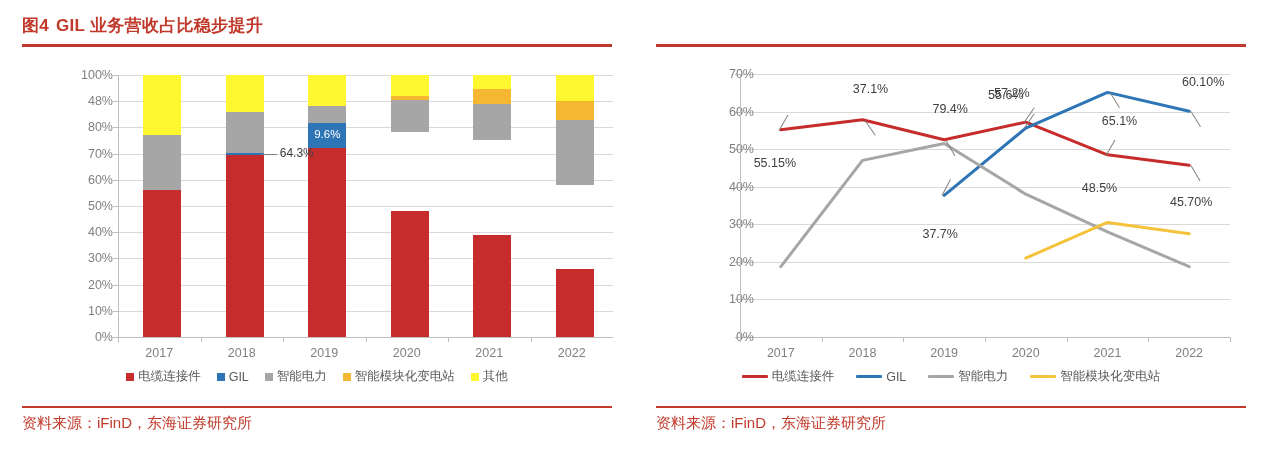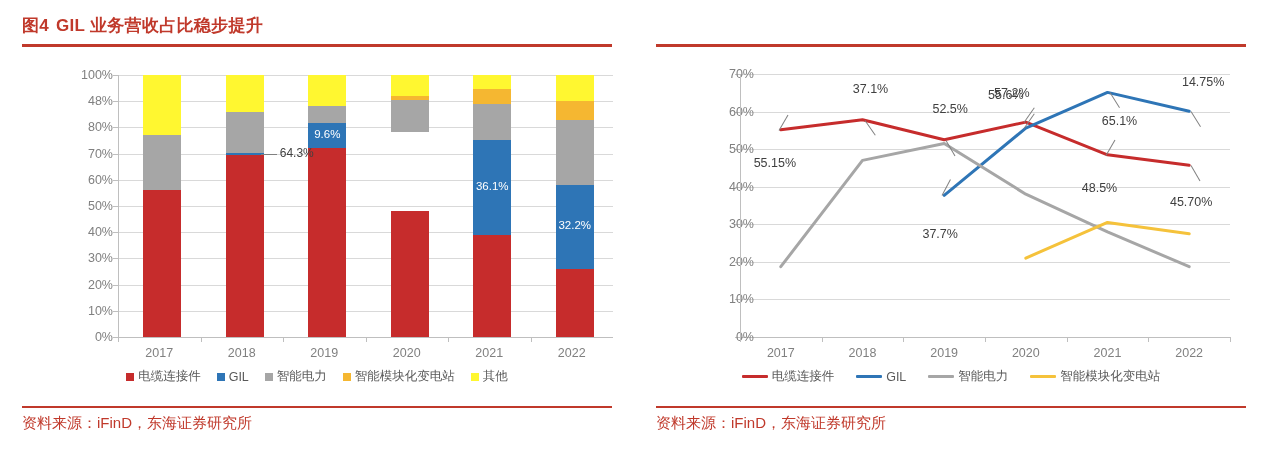--- a/index.html
+++ b/index.html
@@ -159,32 +159,26 @@
             <div class="seg" style="top: 0px; height: 31.44px; background: rgb(255, 247, 48);"></div>
           </div>
           <div class="bar" style="left: 329.75px; top: 15px; height: 262px;">
             <div class="seg" style="top: 136.24px; height: 125.76px; background: rgb(198, 44, 44);"></div>
             <div class="seg" style="top: 24.89px; height: 32.488px; background: rgb(166, 166, 166);"></div>
             <div class="seg" style="top: 20.96px; height: 3.93px; background: rgb(245, 183, 49);"></div>
             <div class="seg" style="top: 0px; height: 20.96px; background: rgb(255, 247, 48);"></div>
           </div>
           <div class="bar" style="left: 412.25px; top: 15px; height: 262px;">
             <div class="seg" style="top: 159.82px; height: 102.18px; background: rgb(198, 44, 44);"></div>
-            <div class="seg" style="top: 65.238px; height: 94.582px; background: rgb(46, 117, 182);">
-              <div class="seg-label" style="top: 39.291px;">36.1%</div>
-            </div>
             <div class="seg" style="top: 28.558px; height: 36.68px; background: rgb(166, 166, 166);"></div>
             <div class="seg" style="top: 14.41px; height: 14.148px; background: rgb(245, 183, 49);"></div>
             <div class="seg" style="top: 0px; height: 14.41px; background: rgb(255, 247, 48);"></div>
           </div>
           <div class="bar" style="left: 494.75px; top: 15px; height: 262px;">
             <div class="seg" style="top: 193.88px; height: 68.12px; background: rgb(198, 44, 44);"></div>
-            <div class="seg" style="top: 109.516px; height: 84.364px; background: rgb(46, 117, 182);">
-              <div class="seg-label" style="top: 34.182px;">32.2%</div>
-            </div>
             <div class="seg" style="top: 44.54px; height: 64.976px; background: rgb(166, 166, 166);"></div>
             <div class="seg" style="top: 26.2px; height: 18.34px; background: rgb(245, 183, 49);"></div>
             <div class="seg" style="top: 0px; height: 26.2px; background: rgb(255, 247, 48);"></div>
           </div>
           <div class="leader" style="left: 202.75px; top: 94.124px; width: 16px; height: 1px;"></div>
           <div class="callout" style="left: 221.75px; top: 86.124px;">64.3%</div>
         </div>
     </div>
 
     <div class="legend" id="left-legend">
@@ -264,35 +258,35 @@
           <polyline points="270.2,135.4 351.8,68.1 433.5,32.4 515.2,51.2" fill="none" stroke="#2E75B6" stroke-width="3" stroke-linejoin="round" stroke-linecap="round"></polyline>
           <polyline points="106.8,206.7 188.5,100.4 270.2,83.5 351.8,134.2 433.5,171.8 515.2,206.7" fill="none" stroke="#A6A6A6" stroke-width="3" stroke-linejoin="round" stroke-linecap="round"></polyline>
           <polyline points="351.8,198.1 433.5,162.4 515.2,173.7" fill="none" stroke="#F5C23B" stroke-width="3" stroke-linejoin="round" stroke-linecap="round"></polyline>
         </svg>
       <div id="right-labels">
           <div class="leader" style="left: 104.833px; top: 69.7936px; width: 18px; height: 1px; transform-origin: left center; transform: rotate(-60deg);"></div>
           <div class="dlabel" style="left: 100.833px; top: 95.7936px;">55.15%</div>
           <div class="leader" style="left: 190.5px; top: 59.8371px; width: 18px; height: 1px; transform-origin: left center; transform: rotate(55deg);"></div>
           <div class="dlabel" style="left: 196.5px; top: 21.8371px;">37.1%</div>
           <div class="leader" style="left: 272.167px; top: 79.75px; width: 18px; height: 1px; transform-origin: left center; transform: rotate(60deg);"></div>
-          <div class="dlabel" style="left: 276.167px; top: 41.75px;">52.5%</div>
+          <div class="dlabel" style="left: 276.167px; top: 41.75px;">79.4%</div>
           <div class="leader" style="left: 349.833px; top: 62.0914px; width: 18px; height: 1px; transform-origin: left center; transform: rotate(-55deg);"></div>
           <div class="dlabel" style="left: 337.833px; top: 26.0914px;">57.2%</div>
           <div class="leader" style="left: 431.5px; top: 94.7786px; width: 18px; height: 1px; transform-origin: left center; transform: rotate(-60deg);"></div>
           <div class="dlabel" style="left: 425.5px; top: 120.779px;">48.5%</div>
           <div class="leader" style="left: 517.167px; top: 105.299px; width: 18px; height: 1px; transform-origin: left center; transform: rotate(60deg);"></div>
           <div class="dlabel" style="left: 517.167px; top: 135.299px;">45.70%</div>
           <div class="leader" style="left: 268.167px; top: 135.356px; width: 18px; height: 1px; transform-origin: left center; transform: rotate(-62deg);"></div>
           <div class="dlabel" style="left: 266.167px; top: 167.356px;">37.7%</div>
           <div class="leader" style="left: 349.833px; top: 68.1029px; width: 18px; height: 1px; transform-origin: left center; transform: rotate(-55deg);"></div>
           <div class="dlabel" style="left: 331.833px; top: 28.1029px;">55.6%</div>
           <div class="leader" style="left: 435.5px; top: 32.41px; width: 18px; height: 1px; transform-origin: left center; transform: rotate(58deg);"></div>
           <div class="dlabel" style="left: 445.5px; top: 54.41px;">65.1%</div>
           <div class="leader" style="left: 517.167px; top: 51.1957px; width: 18px; height: 1px; transform-origin: left center; transform: rotate(58deg);"></div>
-          <div class="dlabel" style="left: 529.167px; top: 15.1957px;">14.75%</div>
+          <div class="dlabel" style="left: 529.167px; top: 15.1957px;">60.10%</div>
         </div>
     </div>
 
     <div class="legend legend-right" id="right-legend">
         <div class="legend-item">
           <span class="legend-line" style="background: rgb(198, 44, 44);"></span>
           <span class="legend-text">电缆连接件</span>
         </div>
         <div class="legend-item">
           <span class="legend-line" style="background: rgb(46, 117, 182);"></span>

